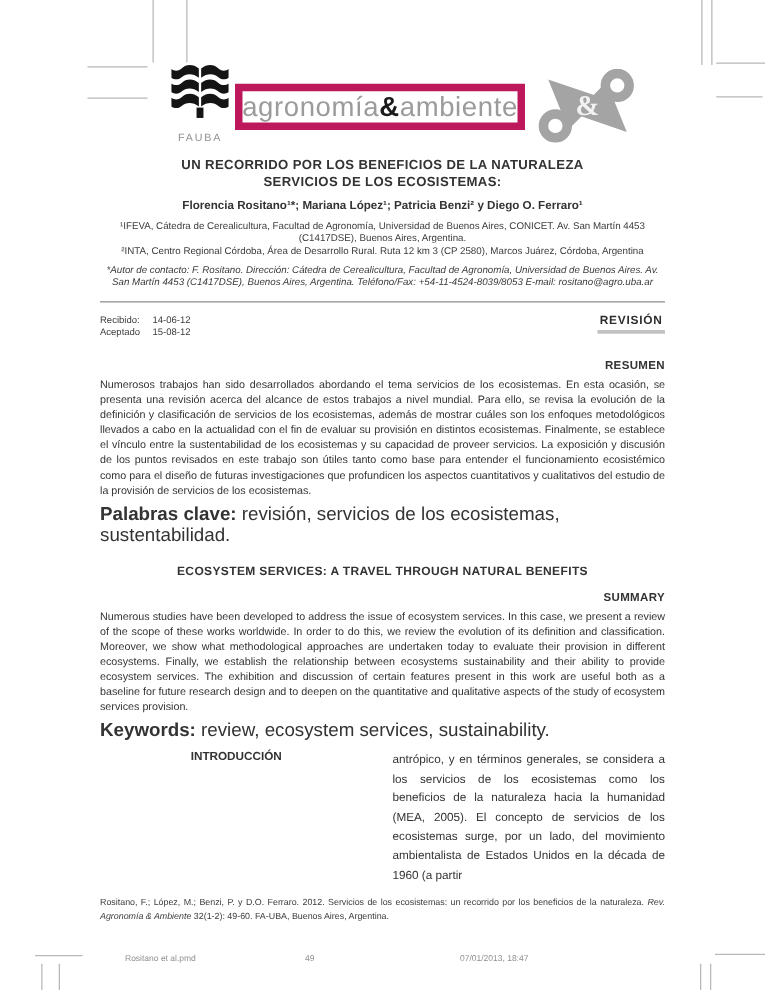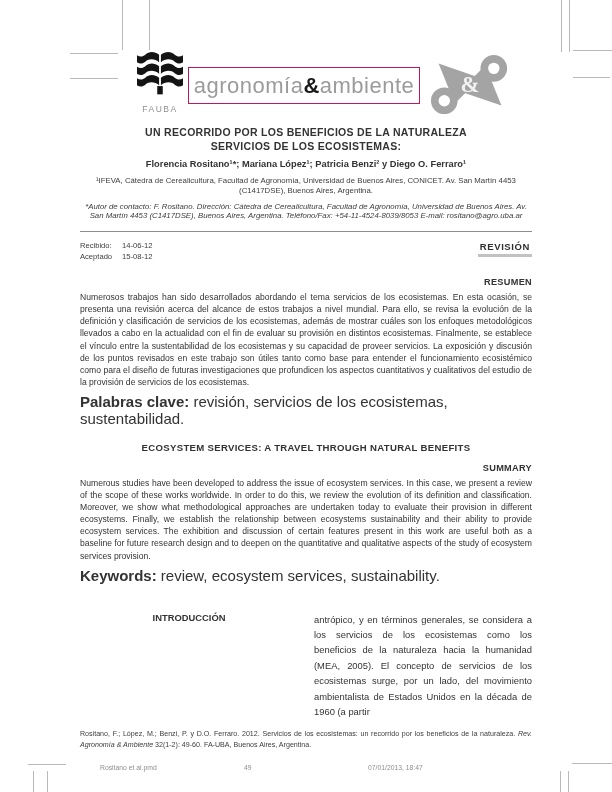--- a/index.html
+++ b/index.html
@@ -10,21 +10,21 @@
     background:#ffffff; color:#2e2e2e; overflow:hidden;
   }
   .content { position:absolute; left:80px; top:0; width:452px; }
 
   
   .header { display:flex; align-items:flex-start; margin-top:52px; padding-left:55px; height:66px; }
   .fauba { width:50px; text-align:center; }
   .fauba-label { font-size:8.5px; color:#8f8f8f; letter-spacing:1.5px; margin-top:1px; }
   .masthead-box {
     width:232px; height:37px; margin-left:3px; margin-top:15px;
-    border:1px solid #be185d; display:flex; align-items:center; justify-content:center;
+    border:6px solid #be185d; display:flex; align-items:center; justify-content:center;
   }
   .masthead-title { font-size:22px; color:#9b9b9b; letter-spacing:0.5px; white-space:nowrap; }
   .masthead-title .amp { color:#1a1a1a; font-weight:bold; }
   .aa-logo { margin-left:10px; margin-top:3px; }
 
   
   .title-block { text-align:center; margin-top:7px; }
   .title-line { font-size:10.5px; font-weight:bold; color:#333; letter-spacing:0.3px; line-height:14px; }
   .authors { text-align:center; font-size:9.3px; font-weight:bold; color:#333; margin-top:6px; }
 
@@ -46,21 +46,21 @@
   
   .sec-heading { text-align:right; font-size:9.2px; font-weight:bold; color:#333; letter-spacing:0.3px; }
   .mt16 { margin-top:15px; }
   .mt10 { margin-top:10px; }
   .abstract { font-size:8.6px; line-height:12.1px; text-align:justify; color:#333; margin-top:4px; }
   .kw-line { font-size:15px; color:#333; margin-top:5px; }
   .kw-line .kw-label { font-weight:bold; }
   .en-title { text-align:center; font-size:9.6px; font-weight:bold; color:#333; letter-spacing:0.3px; margin-top:15px; }
 
   
-  .columns { display:flex; gap:16px; margin-top:28px; }
+  .columns { display:flex; gap:16px; margin-top:6px; }
   .col { width:219px; }
   .intro-heading { text-align:center; font-size:9.4px; font-weight:bold; color:#333; margin-bottom:7px; }
   .col p { font-size:9.4px; line-height:15.4px; text-align:justify; color:#333; }
   .indent { text-indent:13px; }
 
   
   .citation { font-size:7.1px; line-height:10.6px; text-align:justify; color:#3c3c3c; margin-top:10px; }
   .citation .it { font-style:italic; }
 
   
@@ -136,20 +136,21 @@
     </div>
 
     <div class="title-block">
       <div class="title-line">UN RECORRIDO POR LOS BENEFICIOS DE LA NATURALEZA</div>
       <div class="title-line">SERVICIOS DE LOS ECOSISTEMAS:</div>
     </div>
     <div class="authors">Florencia Rositano¹*; Mariana López¹; Patricia Benzi² y Diego O. Ferraro¹</div>
 
     <div class="affiliations">
       <div>¹IFEVA, Cátedra de Cerealicultura, Facultad de Agronomía, Universidad de Buenos Aires, CONICET. Av. San Martín 4453 (C1417DSE), Buenos Aires, Argentina.</div>
+      <div>²INTA, Centro Regional Córdoba, Área de Desarrollo Rural. Ruta 12 km 3 (CP 2580), Marcos Juárez, Córdoba, Argentina</div>
     </div>
     <div class="contact">*Autor de contacto: F. Rositano. Dirección: Cátedra de Cerealicultura, Facultad de Agronomía, Universidad de Buenos Aires. Av. San Martín 4453 (C1417DSE), Buenos Aires, Argentina. Teléfono/Fax: +54-11-4524-8039/8053 E-mail: rositano@agro.uba.ar</div>
 
     <div class="rule"></div>
 
     <div class="meta-row">
       <div class="dates">
         <div class="row">
           <span class="lbl">Recibido:</span>
           <span>14-06-12</span>

